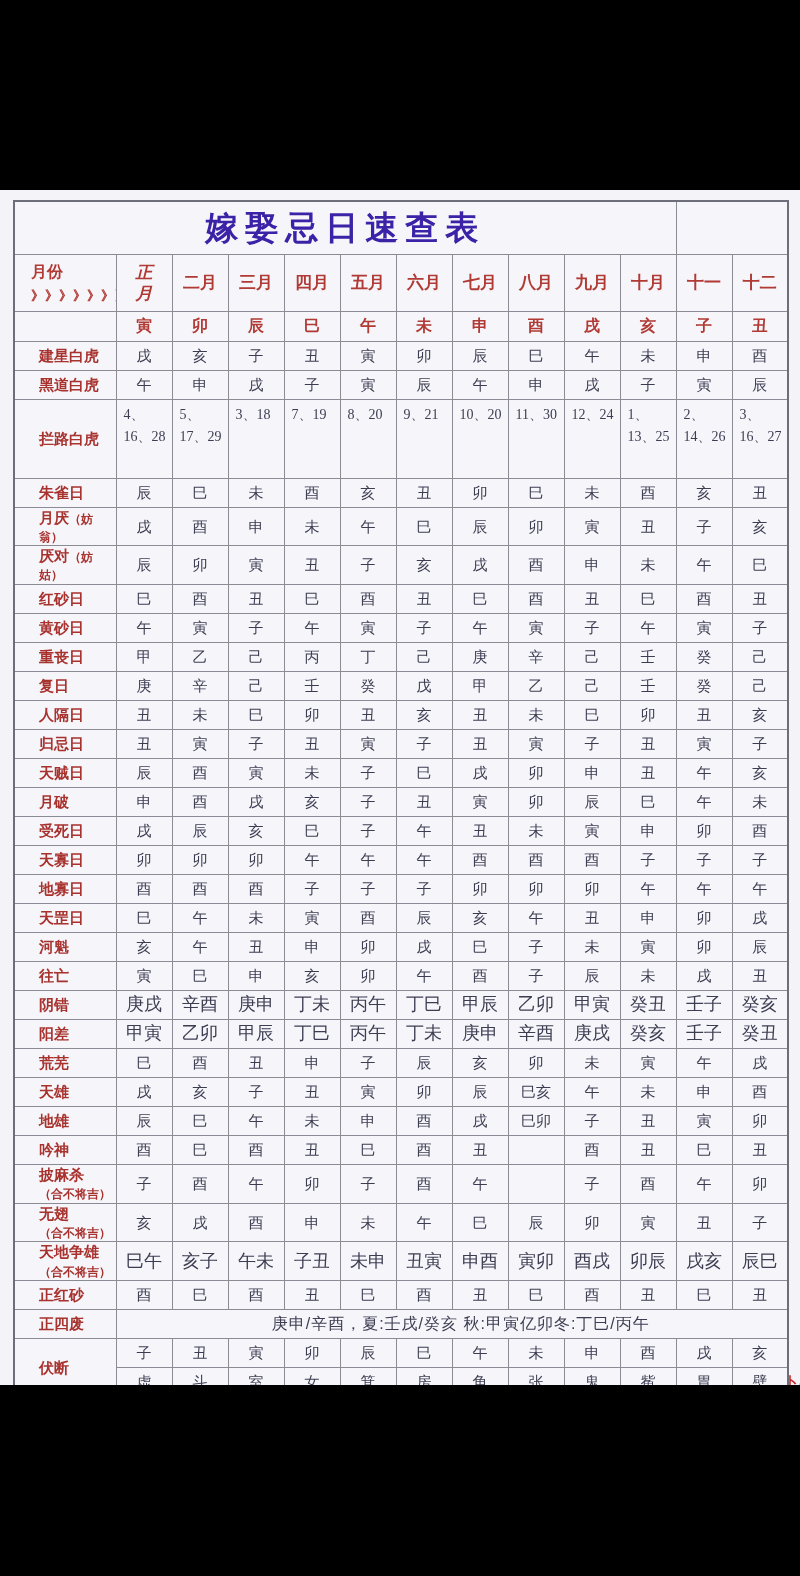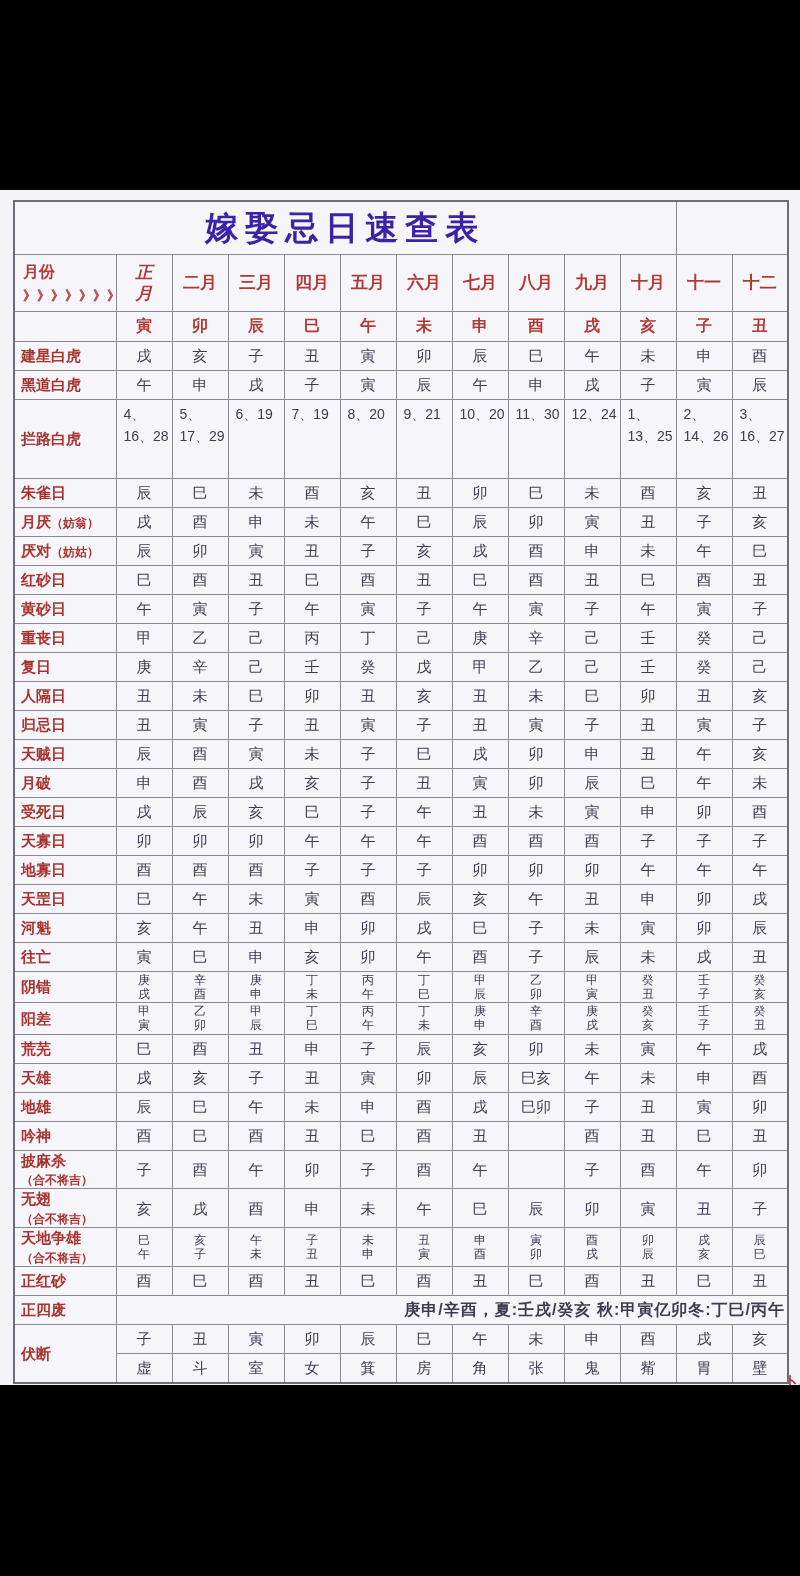--- a/index.html
+++ b/index.html
@@ -22,36 +22,36 @@
     text-align:center;vertical-align:middle;
     font-size:15px;color:#3d3d52;
     padding:1px 2px;height:26px;line-height:1.18;
     overflow:hidden;
   }
   .title-cell{
     font-size:33px;font-weight:bold;color:#3c22a6;
     height:50px;letter-spacing:7px;text-align:center;
   }
   .months-row td{color:#b13a34;font-weight:bold;font-size:17px;height:54px;}
-  .months-row .head-label{text-align:left;padding-left:8px;font-size:16px;}
+  .months-row .head-label{text-align:left;padding-left:16px;font-size:16px;}
   .head-label .arrows{font-size:13px;letter-spacing:1px;margin-top:6px;}
   .mon0 span{display:inline-block;max-width:1.1em;line-height:1.25;font-style:italic;}
   .branch-row td{color:#b13a34;font-weight:bold;font-size:16px;height:27px;}
   .row-label{
     color:#a8322e;font-weight:bold;font-size:15px;
-    text-align:left;padding-left:6px;
+    text-align:left;padding-left:24px;
   }
   .row-label .note{display:block;font-size:12px;margin-top:4px;}
   .row-label .note-inline{font-size:12px;}
   .num-cell{
-    font-family:Liberation Sans, sans-serif;font-size:14px;
+    font-family:Liberation Serif, serif;font-size:14px;
     text-align:left;vertical-align:top;padding:4px 2px 4px 7px;line-height:1.55;
   }
-  .pair-cell{font-size:12px;letter-spacing:0;padding:1px 16px;}
-  .merged-cell{text-align:right;padding-left:20px;font-size:16px;letter-spacing:1px;font-weight:bold;}
+  .pair-cell{font-size:18px;letter-spacing:0;padding:1px 0;}
+  .merged-cell{text-align:center;padding-left:20px;font-size:16px;letter-spacing:1px;}
   .tall3 td{height:70px;}
   .empty-cell{height:26px;}
   .edge-fragment{
     position:absolute;left:784px;top:1374px;
     color:#cc2a2a;font-size:14px;font-weight:bold;white-space:nowrap;
   }
 </style>
 </head>
 <body>
 
@@ -128,21 +128,21 @@
           <td>申</td>
           <td>戌</td>
           <td>子</td>
           <td>寅</td>
           <td>辰</td>
         </tr>
         <tr class="tall3">
           <td class="row-label"><span>拦路白虎</span></td>
           <td class="num-cell">4、16、28</td>
           <td class="num-cell">5、17、29</td>
-          <td class="num-cell">6、19</td>
+          <td class="num-cell">3、18</td>
           <td class="num-cell">7、19</td>
           <td class="num-cell">8、20</td>
           <td class="num-cell">9、21</td>
           <td class="num-cell">10、20</td>
           <td class="num-cell">11、30</td>
           <td class="num-cell">12、24</td>
           <td class="num-cell">1、13、25</td>
           <td class="num-cell">2、14、26</td>
           <td class="num-cell">3、16、27</td>
         </tr>

